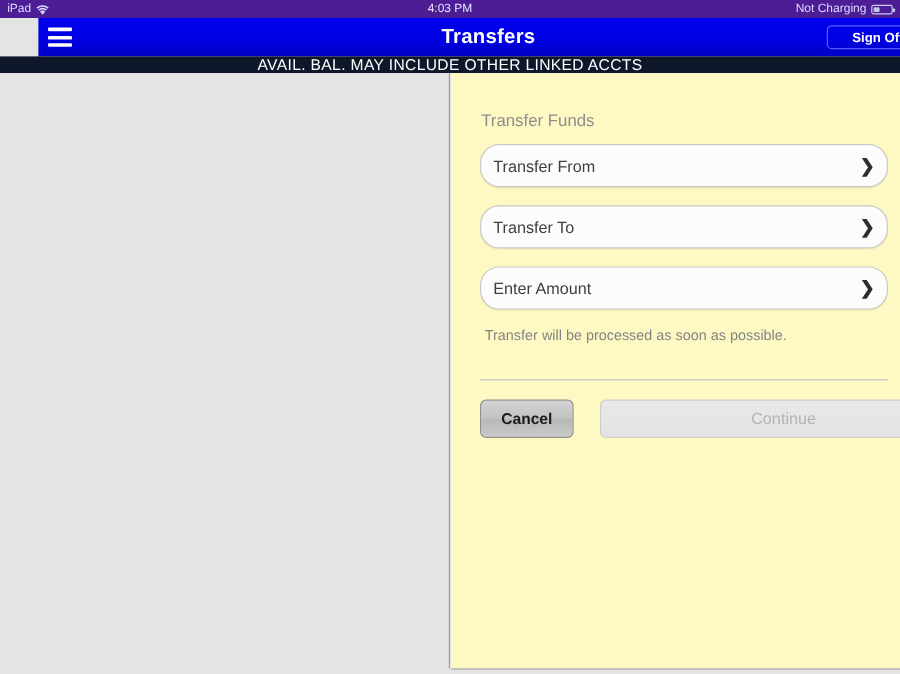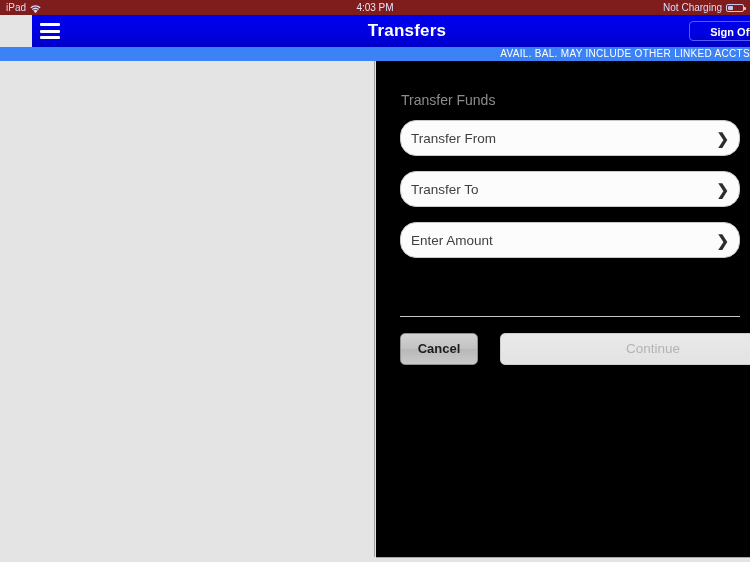--- a/index.html
+++ b/index.html
@@ -20,21 +20,21 @@
     height: 562px;
     background: #e4e4e4;
   }
 
   
   .status-bar {
     position: absolute;
     top: 0; left: 0;
     width: 750px;
     height: 15px;
-    background: #7f1d1d;
+    background: #4c1d95;
     color: #dcdcff;
     font-size: 10px;
     line-height: 15px;
     display: flex;
     align-items: center;
     padding: 0 6px;
     box-sizing: border-box;
   }
   .status-left { display: flex; align-items: center; gap: 4px; }
   .status-center {
@@ -132,25 +132,25 @@
     box-sizing: border-box;
     cursor: pointer;
   }
 
   
   .notice-bar {
     position: absolute;
     top: 47px; left: 0;
     width: 750px;
     height: 14px;
-    background: #3b82f6;
+    background: #0f172a;
     color: #ffffff;
-    font-size: 10px;
+    font-size: 13px;
     line-height: 14px;
-    text-align: right;
+    text-align: center;
     letter-spacing: 0.3px;
     box-sizing: border-box;
   }
 
   
   .content {
     position: absolute;
     top: 61px; left: 0;
     width: 750px;
     height: 501px;
@@ -163,21 +163,21 @@
     height: 496px;
     background: #e4e4e4;
     border-right: 1px solid #9e9e9e;
     box-sizing: border-box;
   }
   .right-pane {
     position: absolute;
     top: 0; left: 376px;
     width: 374px;
     height: 496px;
-    background: #000000;
+    background: #fef9c3;
     box-sizing: border-box;
   }
   .pane-bottom-rule {
     position: absolute;
     left: 376px; top: 496px;
     width: 374px;
     height: 1px;
     background: #a8a8a8;
   }
 
@@ -319,20 +319,21 @@
       <div class="field-row" id="row-to">
         <span class="label">Transfer To</span>
         <span class="chevron">❯</span>
       </div>
 
       <div class="field-row" id="row-amount">
         <span class="label">Enter Amount</span>
         <span class="chevron">❯</span>
       </div>
 
+      <div class="helper-text">Transfer will be processed as soon as possible.</div>
 
       <div class="divider"></div>
 
       <div class="btn btn-cancel">Cancel</div>
       <div class="btn btn-continue">Continue</div>
 
     </div>
 
     <div class="pane-bottom-rule"></div>
   </div>

